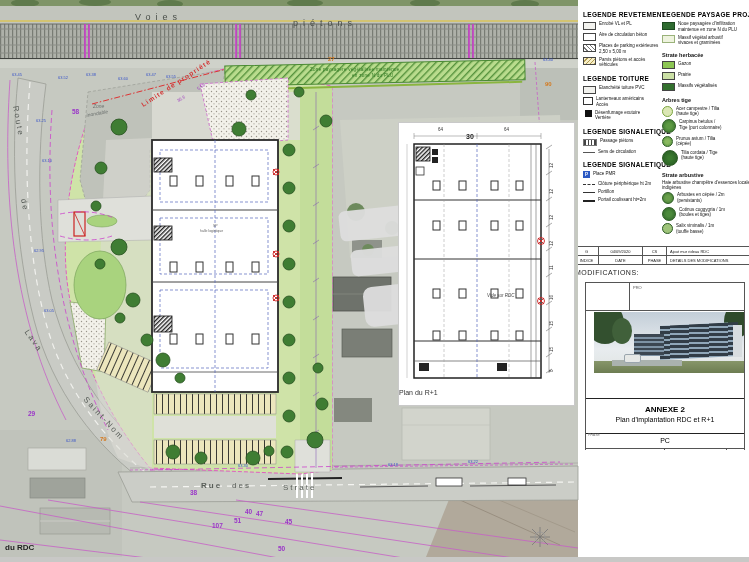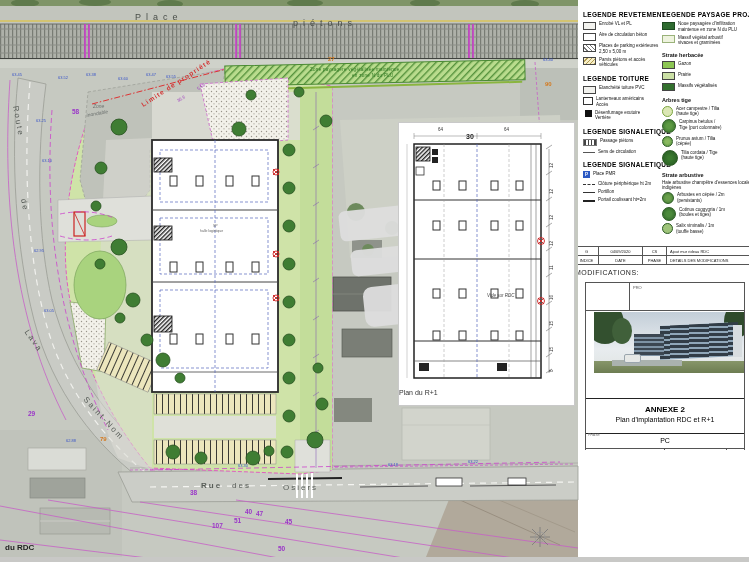--- a/index.html
+++ b/index.html
@@ -444,29 +444,29 @@
           <line x1="139" y1="115" x2="145" y2="121"></line>
           <line x1="145" y1="115" x2="139" y2="121"></line>
       <circle cx="142" cy="178" r="3.5"></circle>
           <line x1="139" y1="175" x2="145" y2="181"></line>
           <line x1="145" y1="175" x2="139" y2="181"></line>
     </g>
   </svg>
 </div>
 
 <div id="plan-labels">
-      <span class="lbl rail" style="left: 135px; top: 12px;">Place</span>
+      <span class="lbl rail" style="left: 135px; top: 12px;">Voies</span>
       <span class="lbl rail" style="left: 293px; top: 18px;">piétons</span>
       <span class="lbl street" style="left: 20px; top: 105px; transform: rotate(80deg);">Route</span>
       <span class="lbl street" style="left: 28px; top: 198px; transform: rotate(80deg);">de</span>
       <span class="lbl street" style="left: 30px; top: 328px; transform: rotate(55deg);">Lava</span>
       <span class="lbl street" style="left: 88px; top: 395px; transform: rotate(47deg);">Saint-Nom</span>
       <span class="lbl street" style="left: 201px; top: 481px; font-weight: bold;">Rue</span>
       <span class="lbl street" style="left: 232px; top: 481px;">des</span>
-      <span class="lbl street" style="left: 283px; top: 483px;">Osiers</span>
+      <span class="lbl street" style="left: 283px; top: 483px;">Strate</span>
       <span class="lbl green" style="left: 310px; top: 67px;">Zone paysagère végétalisée maintenue</span>
       <span class="lbl green" style="left: 352px; top: 73px;">en zone N du PLU</span>
       <span class="lbl limite" style="left: 140px; top: 102px; transform: rotate(-33deg);">Limite de propriété</span>
       <span class="lbl dimp" style="left: 176px; top: 99px; transform: rotate(-33deg);">36.6</span>
       <span class="lbl dimp" style="left: 196px; top: 87px; transform: rotate(-33deg);">5.58</span>
       <span class="lbl zone" style="left: 93px; top: 103px;">Zone</span>
       <span class="lbl zone" style="left: 86px; top: 112px; transform: rotate(-10deg);">inondable</span>
       <span class="lbl parcel" style="left: 72px; top: 108px;">58</span>
       <span class="lbl parcel" style="left: 28px; top: 410px;">29</span>
       <span class="lbl parcel" style="left: 190px; top: 489px;">38</span>

